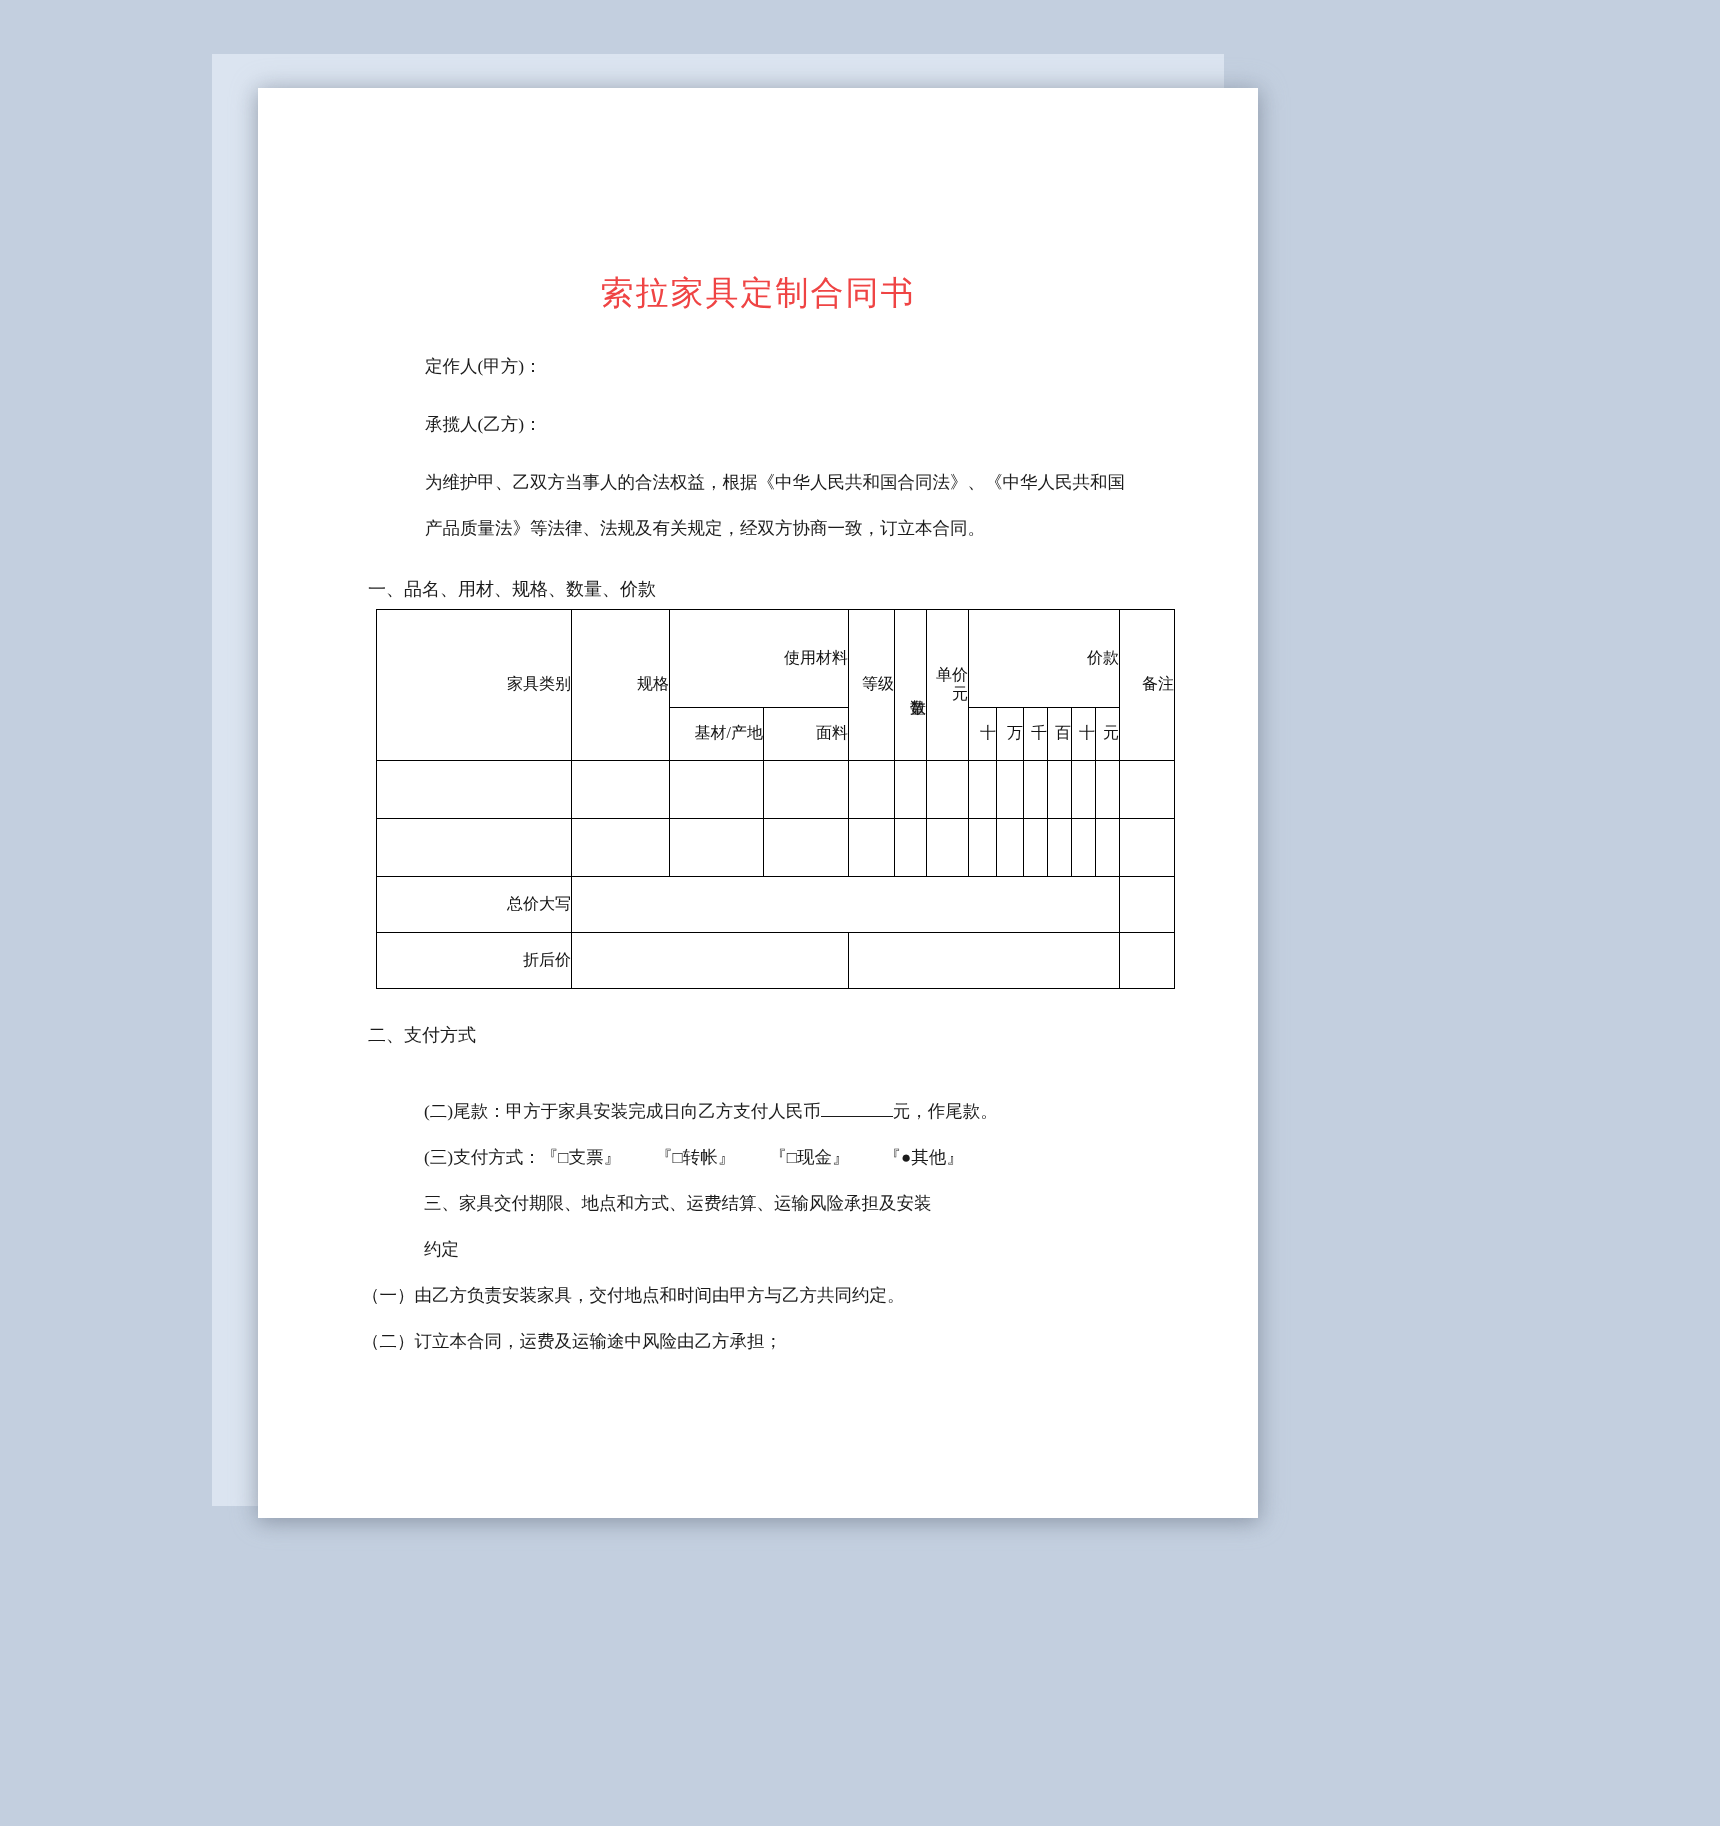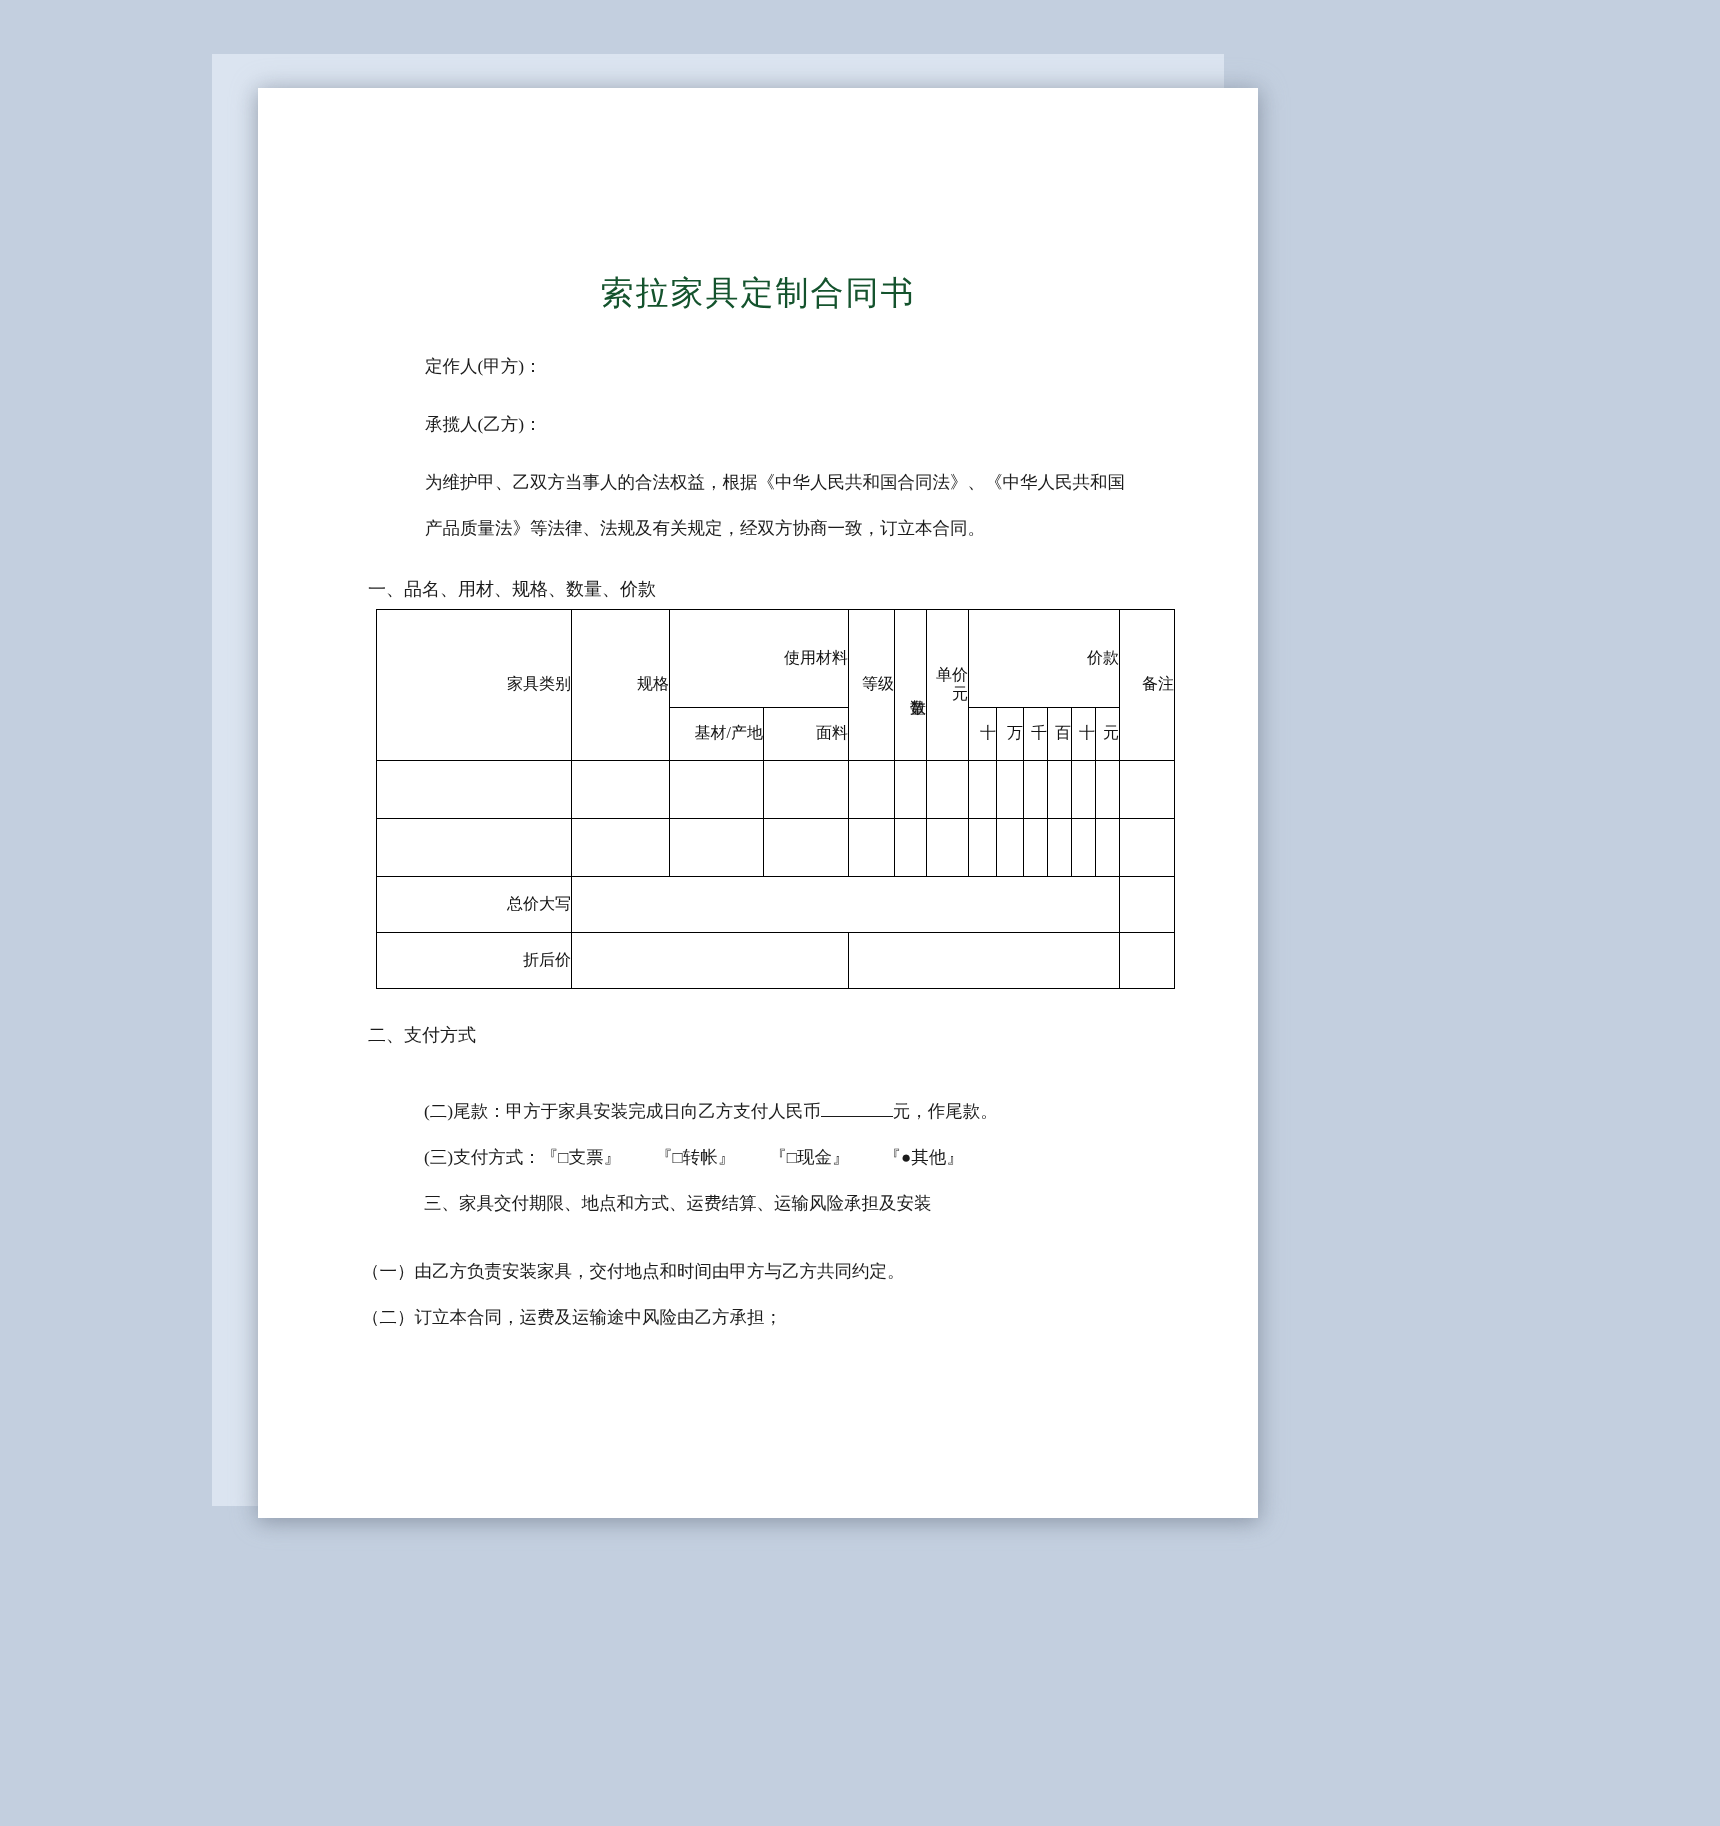--- a/index.html
+++ b/index.html
@@ -52,21 +52,21 @@
     left: 0;
     top: 0;
     width: 1000px;
   }
 
   
   .doc-title {
     text-align: center;
     font-size: 33px;
     line-height: 1.2;
-    color: #14532d;
+    color: #ef4444;
     margin: 0;
     padding-top: 186px;
     letter-spacing: 2px;
     font-weight: normal;
   }
   .para {
     font-size: 17.5px;
     color: #1b1b1b;
     line-height: 1.5;
     margin: 1px;
@@ -279,20 +279,21 @@
     <div class="gap-22"></div>
 
     <p class="clause"><span>(三)支付方式：</span><span id="payment-options"><span class="pay-opt"><span>『</span><span class="box-empty">□</span><span>支票</span><span>』</span></span><span class="pay-gap"></span><span class="pay-opt"><span>『</span><span class="box-empty">□</span><span>转帐</span><span>』</span></span><span class="pay-gap"></span><span class="pay-opt"><span>『</span><span class="box-empty">□</span><span>现金</span><span>』</span></span><span class="pay-gap"></span><span class="pay-opt"><span>『</span><span class="box-filled">●</span><span>其他</span><span>』</span></span></span></p>
 
     <div class="gap-22"></div>
 
     <p class="clause">三、家具交付期限、地点和方式、运费结算、运输风险承担及安装</p>
 
     <div class="gap-22"></div>
 
+    <p class="clause">约定</p>
 
     <div class="gap-22"></div>
 
     <p class="clause clause-indent">（一）由乙方负责安装家具，交付地点和时间由甲方与乙方共同约定。</p>
 
     <div class="gap-22"></div>
 
     <p class="clause clause-indent">（二）订立本合同，运费及运输途中风险由乙方承担；</p>
 
   </div>

